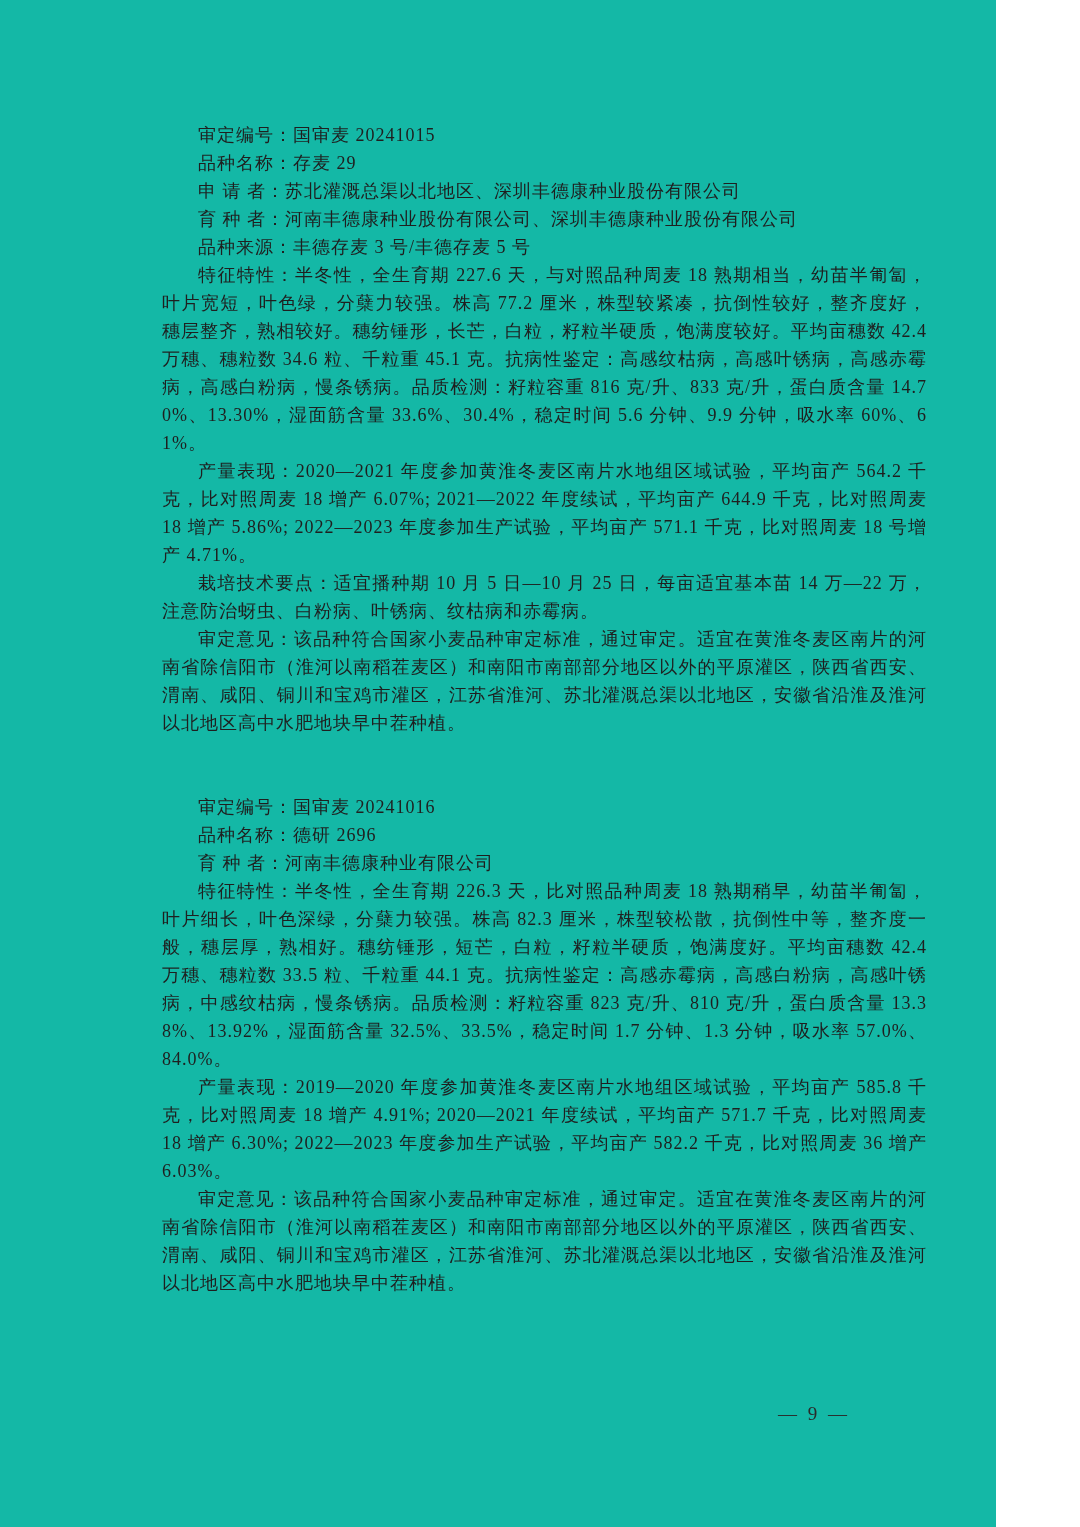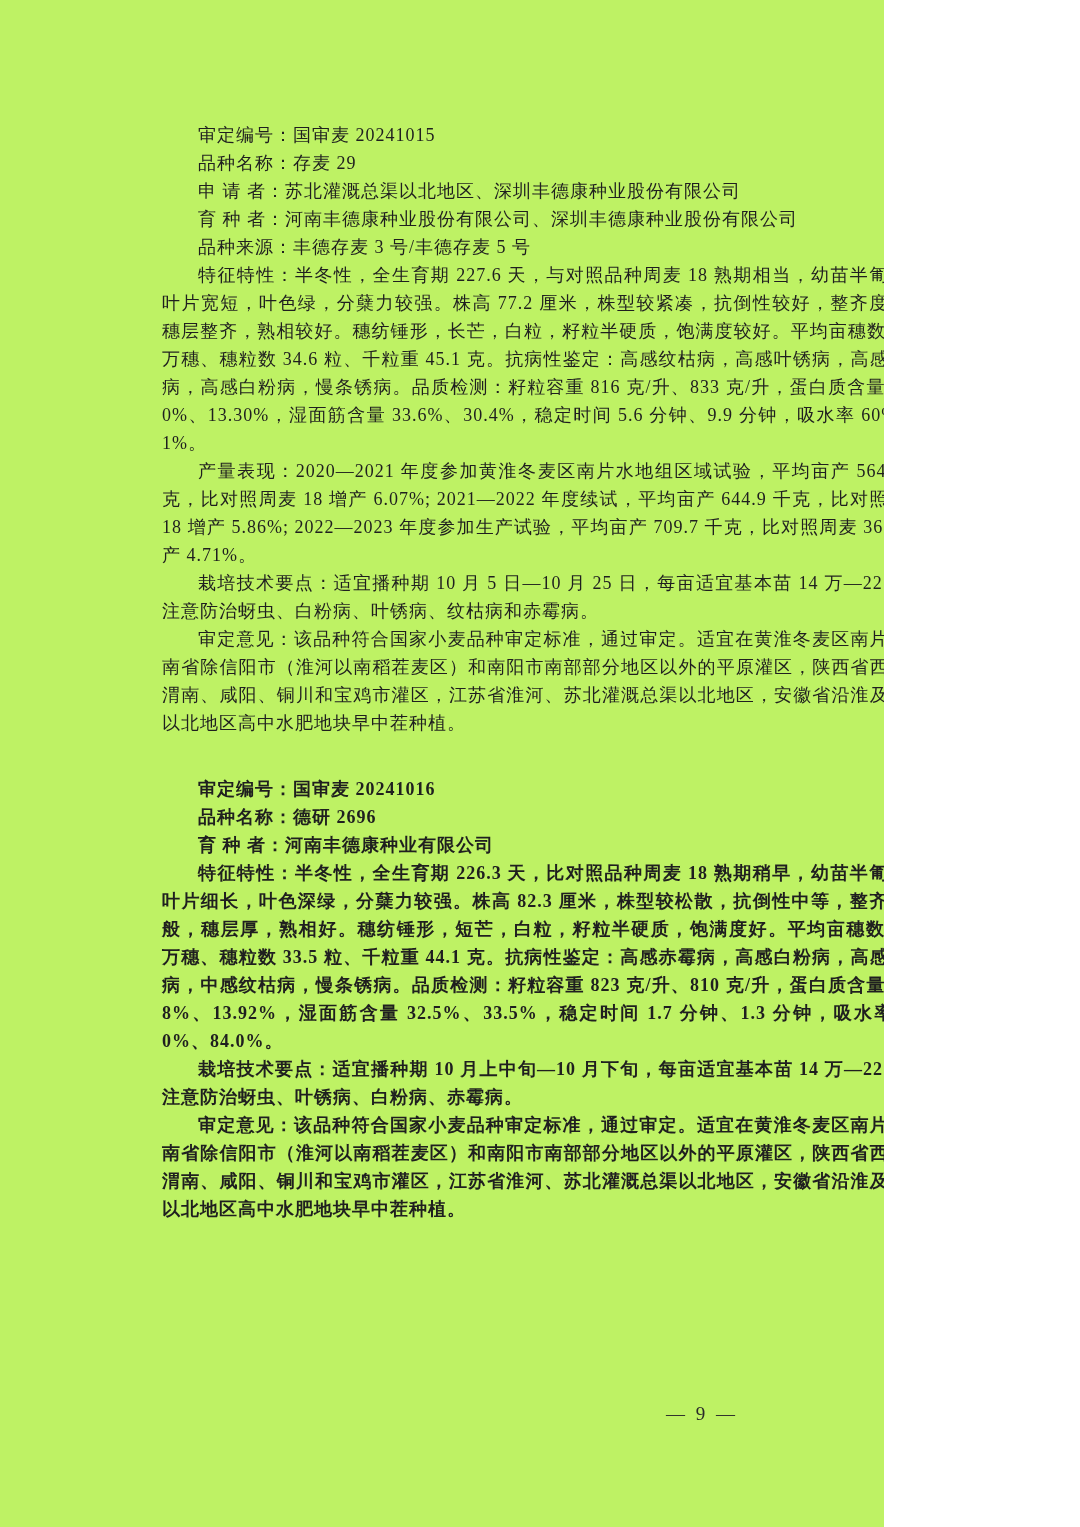--- a/index.html
+++ b/index.html
@@ -2,23 +2,23 @@
 <html><head>
 <meta charset="utf-8">
 <style>
   html, body {
     margin: 0;
     padding: 0;
     background: #ffffff;
   }
   .page {
     position: relative;
-    width: 884px;
+    width: 996px;
     height: 1527px;
-    background: #bef264;
+    background: #14b8a6;
     font-family: "Liberation Serif", "DejaVu Serif", serif;
     color: #1f1f1f;
     overflow: hidden;
   }
   .content {
     position: absolute;
     left: 162px;
     top: 121px;
     width: 765px;
   }
@@ -29,22 +29,21 @@
     letter-spacing: 1px;
     text-align: justify;
     text-justify: inter-character;
     text-indent: 2em;
     word-break: break-all;
   }
   section.entry {
     display: block;
   }
   section.entry.second {
-    margin-top: 38px;
-    font-weight: bold;
+    margin-top: 56px;
   }
   .page-number {
     position: absolute;
     top: 1403px;
     right: 146px;
     font-size: 19px;
     letter-spacing: 3px;
     color: #2a2a2a;
     white-space: nowrap;
   }
@@ -55,30 +54,30 @@
 <div class="page">
   <div class="content">
 
     <section class="entry">
       <p class="line">审定编号：国审麦 20241015</p>
       <p class="line">品种名称：存麦 29</p>
       <p class="line">申 请 者：苏北灌溉总渠以北地区、深圳丰德康种业股份有限公司</p>
       <p class="line">育 种 者：河南丰德康种业股份有限公司、深圳丰德康种业股份有限公司</p>
       <p class="line">品种来源：丰德存麦 3 号/丰德存麦 5 号</p>
       <p class="line">特征特性：半冬性，全生育期 227.6 天，与对照品种周麦 18 熟期相当，幼苗半匍匐，叶片宽短，叶色绿，分蘖力较强。株高 77.2 厘米，株型较紧凑，抗倒性较好，整齐度好，穗层整齐，熟相较好。穗纺锤形，长芒，白粒，籽粒半硬质，饱满度较好。平均亩穗数 42.4 万穗、穗粒数 34.6 粒、千粒重 45.1 克。抗病性鉴定：高感纹枯病，高感叶锈病，高感赤霉病，高感白粉病，慢条锈病。品质检测：籽粒容重 816 克/升、833 克/升，蛋白质含量 14.70%、13.30%，湿面筋含量 33.6%、30.4%，稳定时间 5.6 分钟、9.9 分钟，吸水率 60%、61%。</p>
-      <p class="line">产量表现：2020—2021 年度参加黄淮冬麦区南片水地组区域试验，平均亩产 564.2 千克，比对照周麦 18 增产 6.07%; 2021—2022 年度续试，平均亩产 644.9 千克，比对照周麦 18 增产 5.86%; 2022—2023 年度参加生产试验，平均亩产 709.7 千克，比对照周麦 36 号增产 4.71%。</p>
+      <p class="line">产量表现：2020—2021 年度参加黄淮冬麦区南片水地组区域试验，平均亩产 564.2 千克，比对照周麦 18 增产 6.07%; 2021—2022 年度续试，平均亩产 644.9 千克，比对照周麦 18 增产 5.86%; 2022—2023 年度参加生产试验，平均亩产 571.1 千克，比对照周麦 18 号增产 4.71%。</p>
       <p class="line">栽培技术要点：适宜播种期 10 月 5 日—10 月 25 日，每亩适宜基本苗 14 万—22 万，注意防治蚜虫、白粉病、叶锈病、纹枯病和赤霉病。</p>
       <p class="line">审定意见：该品种符合国家小麦品种审定标准，通过审定。适宜在黄淮冬麦区南片的河南省除信阳市（淮河以南稻茬麦区）和南阳市南部部分地区以外的平原灌区，陕西省西安、渭南、咸阳、铜川和宝鸡市灌区，江苏省淮河、苏北灌溉总渠以北地区，安徽省沿淮及淮河以北地区高中水肥地块早中茬种植。</p>
     </section>
 
     <section class="entry second">
       <p class="line">审定编号：国审麦 20241016</p>
       <p class="line">品种名称：德研 2696</p>
       <p class="line">育 种 者：河南丰德康种业有限公司</p>
       <p class="line">特征特性：半冬性，全生育期 226.3 天，比对照品种周麦 18 熟期稍早，幼苗半匍匐，叶片细长，叶色深绿，分蘖力较强。株高 82.3 厘米，株型较松散，抗倒性中等，整齐度一般，穗层厚，熟相好。穗纺锤形，短芒，白粒，籽粒半硬质，饱满度好。平均亩穗数 42.4 万穗、穗粒数 33.5 粒、千粒重 44.1 克。抗病性鉴定：高感赤霉病，高感白粉病，高感叶锈病，中感纹枯病，慢条锈病。品质检测：籽粒容重 823 克/升、810 克/升，蛋白质含量 13.38%、13.92%，湿面筋含量 32.5%、33.5%，稳定时间 1.7 分钟、1.3 分钟，吸水率 57.0%、84.0%。</p>
-      <p class="line">栽培技术要点：适宜播种期 10 月上中旬—10 月下旬，每亩适宜基本苗 14 万—22 万，注意防治蚜虫、叶锈病、白粉病、赤霉病。</p>
+      <p class="line">产量表现：2019—2020 年度参加黄淮冬麦区南片水地组区域试验，平均亩产 585.8 千克，比对照周麦 18 增产 4.91%; 2020—2021 年度续试，平均亩产 571.7 千克，比对照周麦 18 增产 6.30%; 2022—2023 年度参加生产试验，平均亩产 582.2 千克，比对照周麦 36 增产 6.03%。</p>
       <p class="line">审定意见：该品种符合国家小麦品种审定标准，通过审定。适宜在黄淮冬麦区南片的河南省除信阳市（淮河以南稻茬麦区）和南阳市南部部分地区以外的平原灌区，陕西省西安、渭南、咸阳、铜川和宝鸡市灌区，江苏省淮河、苏北灌溉总渠以北地区，安徽省沿淮及淮河以北地区高中水肥地块早中茬种植。</p>
     </section>
 
   </div>
 
   <div class="page-number">— 9 —</div>
 </div>
 
 </body></html>

